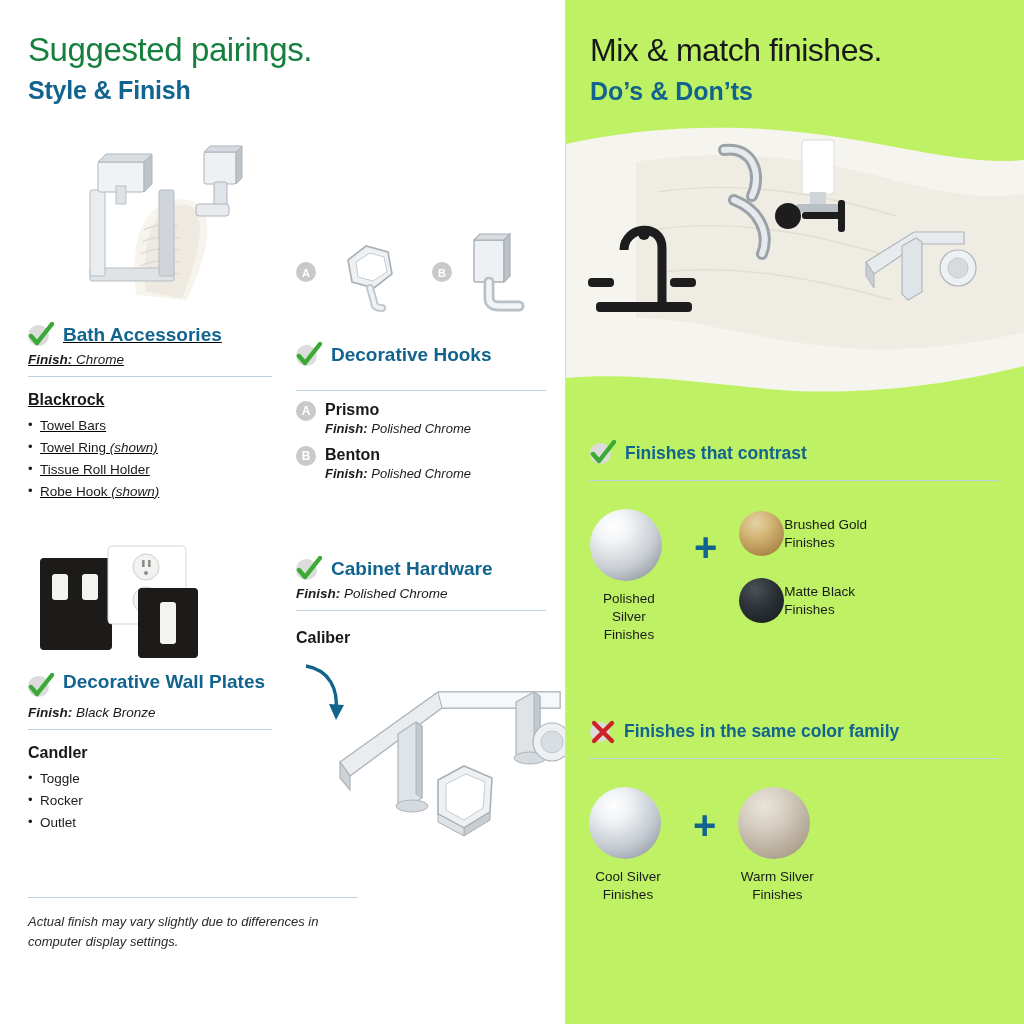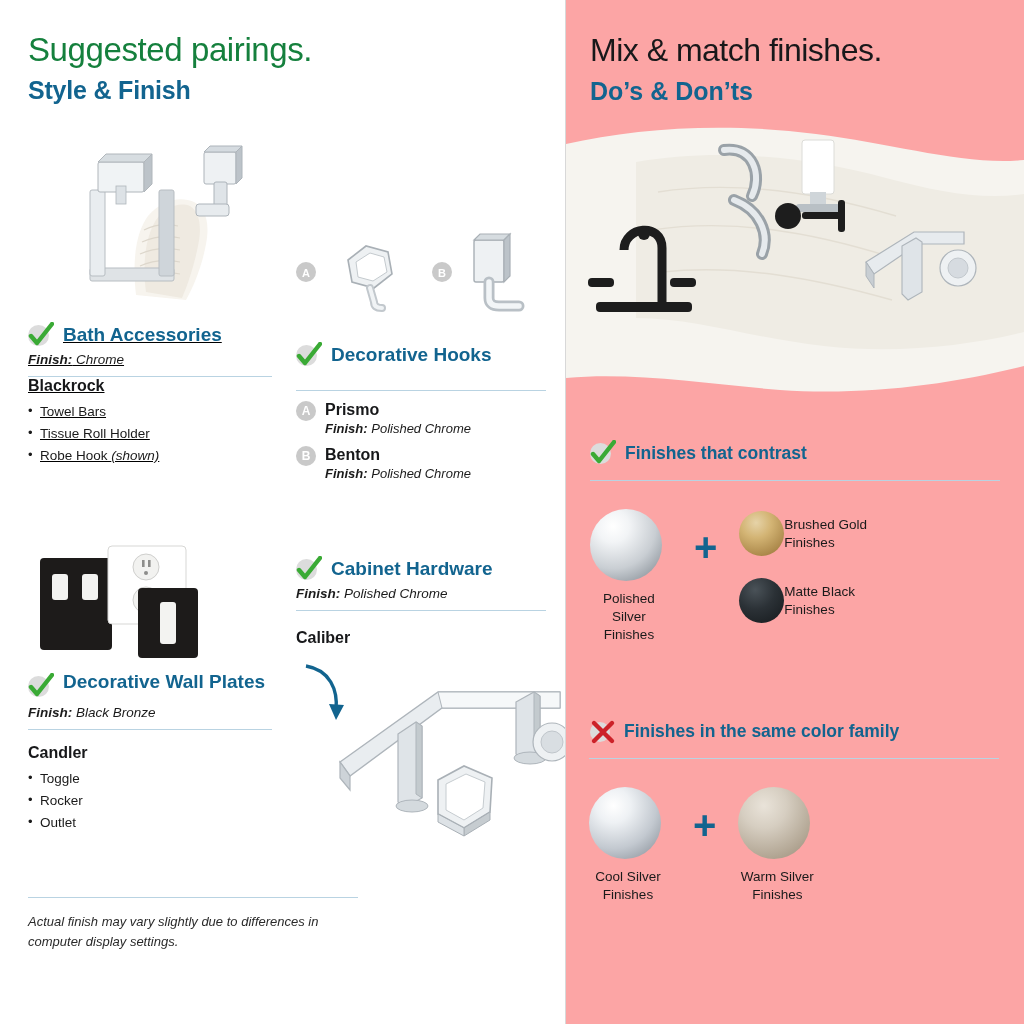--- a/index.html
+++ b/index.html
@@ -14,21 +14,21 @@
   
   .left {
     position: relative;
     width: 566px; height: 1024px;
     background: #ffffff;
     padding: 32px 0 0 28px;
   }
   .right {
     position: relative;
     width: 458px; height: 1024px;
-    background: #fca5a5;
+    background: #bef264;
     padding: 32px 28px 0 24px;
   }
 
   h1.title {
     font-size: 33px; font-weight: 400; color: #15803d;
     letter-spacing: -0.4px; line-height: 1.1;
   }
   h2.subtitle {
     font-size: 25px; font-weight: bold; color: #12648f;
     margin-top: 8px; letter-spacing: -0.2px;
@@ -182,24 +182,25 @@
               <path d="M3 14 L9 21 L24 2" fill="none" stroke="#3aaa35" stroke-width="4.4" stroke-linecap="round" stroke-linejoin="round"></path>
             </svg>
         </span>
         <span class="label">Bath Accessories</span>
       </div>
       <div class="finish-line">
         <b>Finish:</b>
         <span>Chrome</span>
       </div>
       <div class="rule"></div>
-      <div style="margin-top:0;">
+      <div style="margin-top:14px;">
         <div class="grp-title">Blackrock</div>
         <ul class="bullets">
           <li><span>Towel Bars</span></li>
+          <li><span>Towel Ring <span class="it">(shown)</span></span></li>
           <li><span>Tissue Roll Holder</span></li>
           <li><span>Robe Hook <span class="it">(shown)</span></span></li>
         </ul>
       </div>
     </div>
 
     <div class="art" style="left:30px; top:540px; width:200px; height:130px;">
       <svg width="200" height="130" viewBox="0 0 200 130">
         <rect x="10" y="18" width="72" height="92" rx="4" fill="#1d1b1a"></rect>
         <rect x="22" y="34" width="16" height="26" rx="3" fill="#f3f3f1"></rect>

